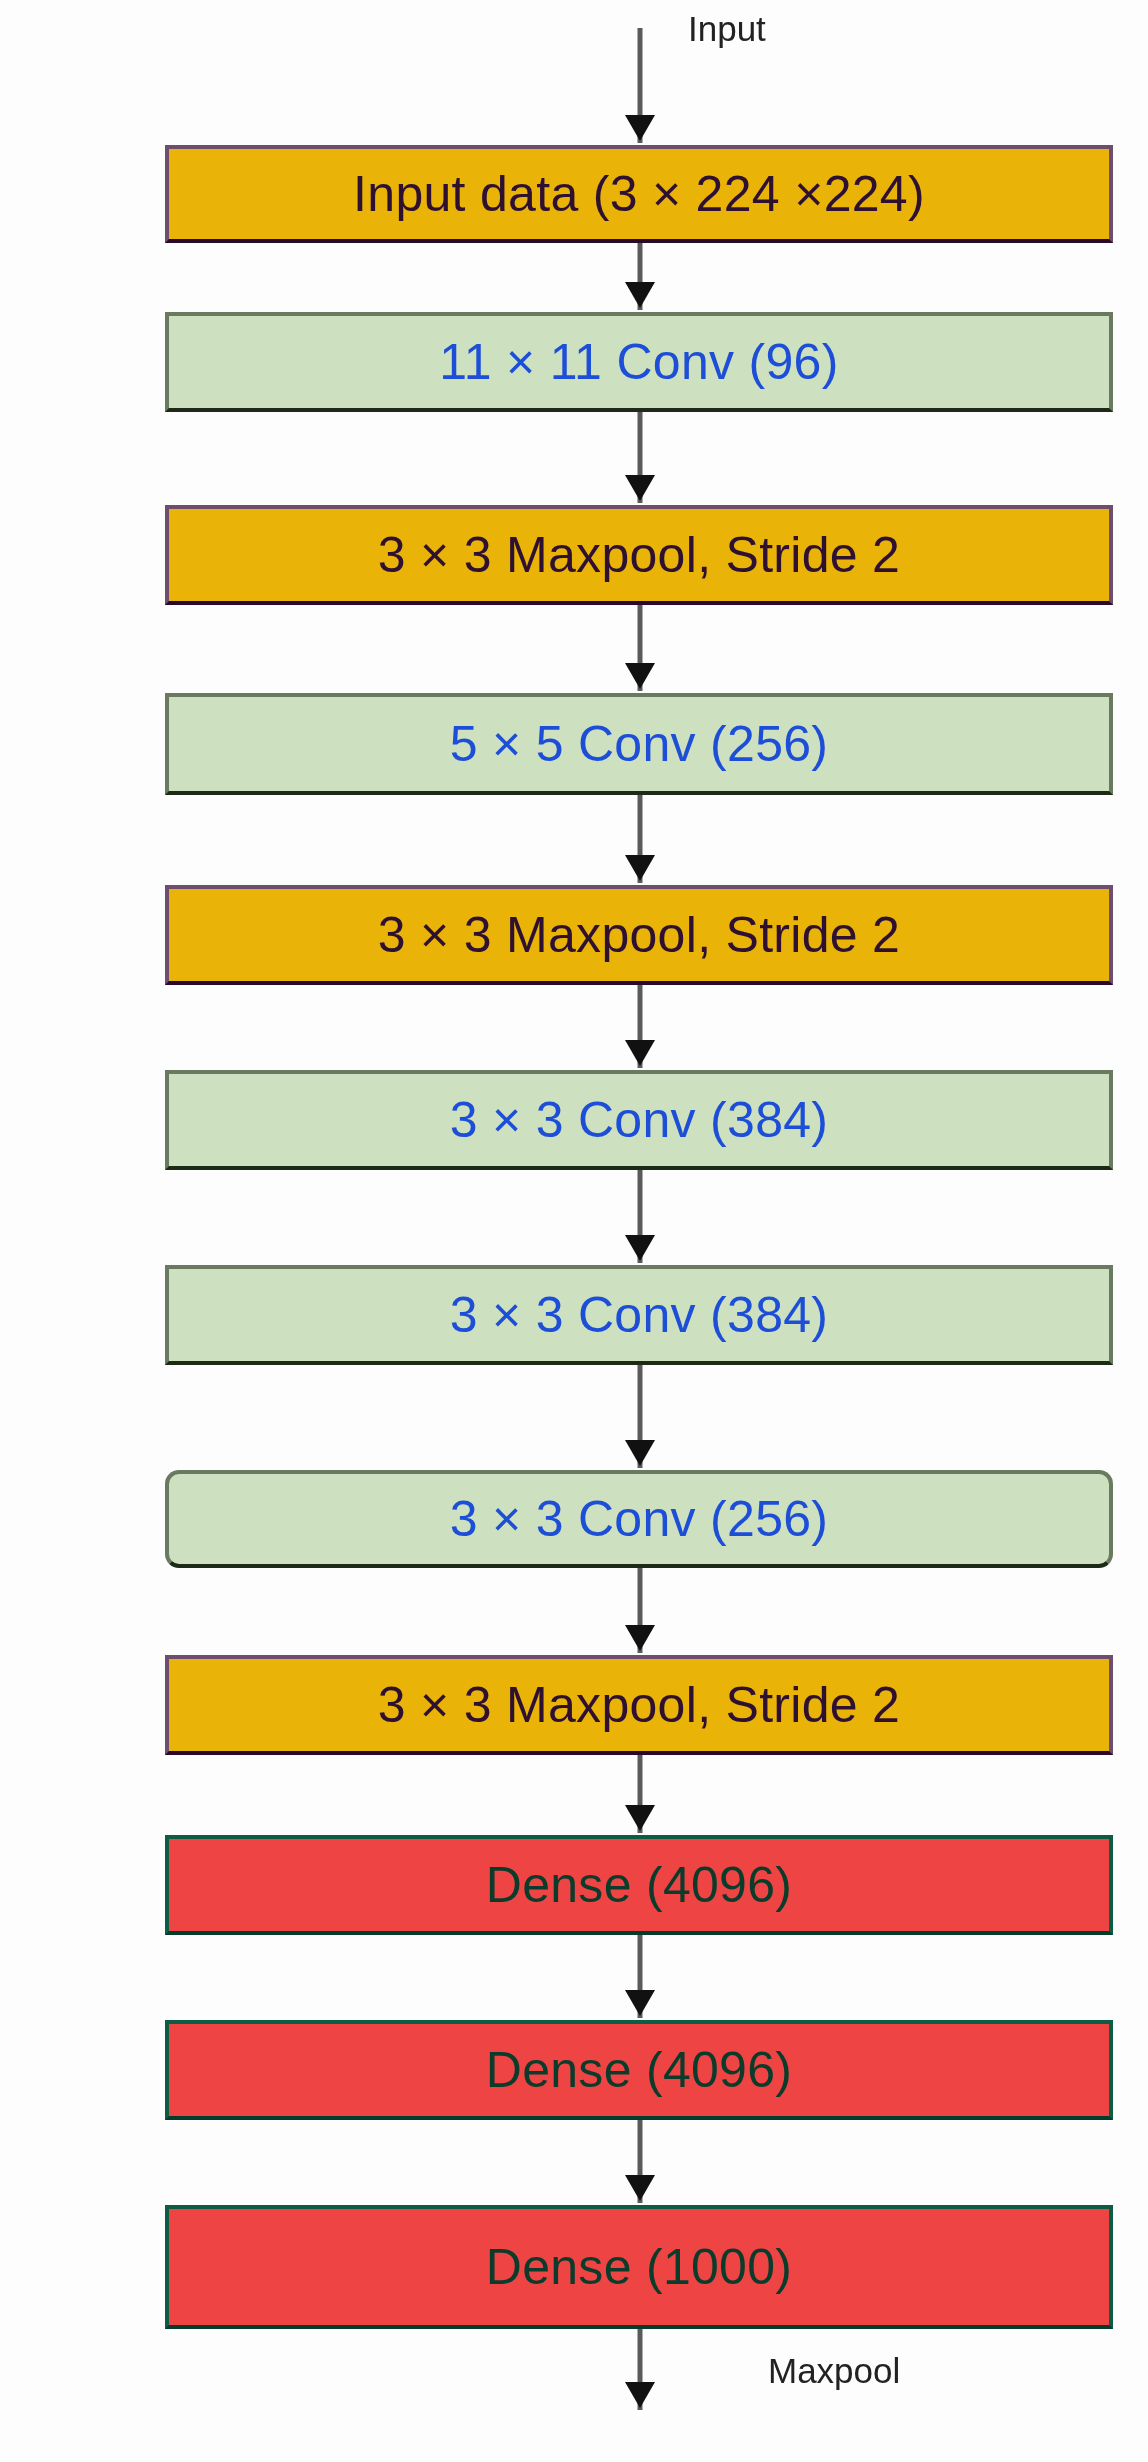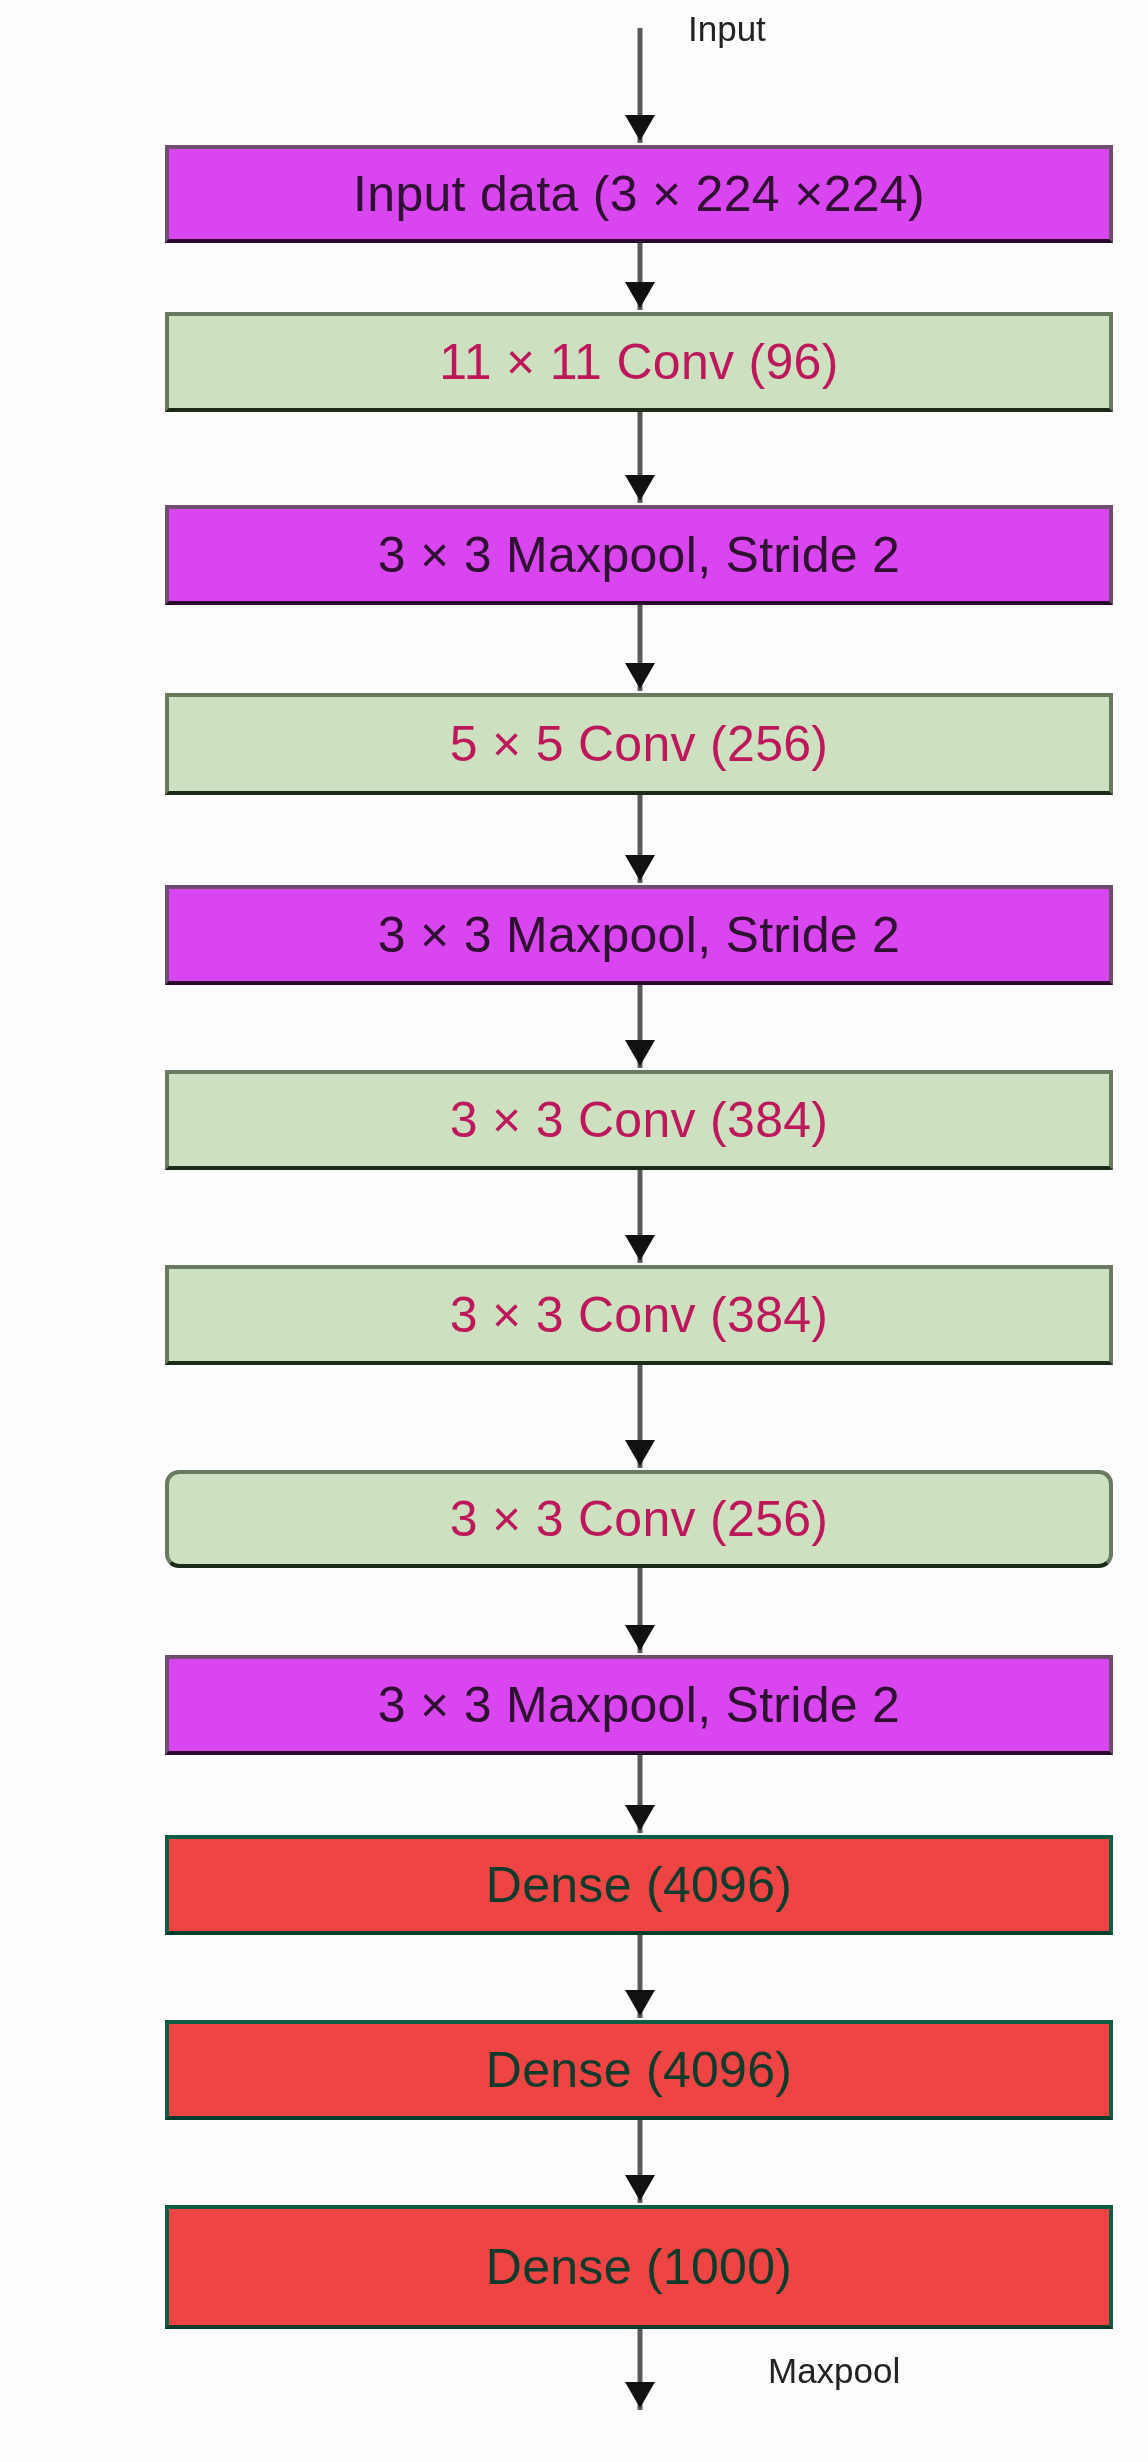--- a/index.html
+++ b/index.html
@@ -60,30 +60,30 @@
     align-items: center;
     justify-content: center;
     border-style: solid;
     border-width: 4px;
     font-size: 50px;
     line-height: 1;
     white-space: nowrap;
     letter-spacing: 0.3px;
   }
   .node.pink {
-    background: #d946ef;
+    background: #eab308;
     border-color: #6d4f6d;
     border-bottom-color: #2a0a2a;
     color: #2e1030;
   }
   .node.green {
     background: #cde0bf;
     border-color: #6a7a60;
     border-bottom-color: #1d2a17;
-    color: #be185d;
+    color: #1d4ed8;
   }
   .node.teal {
     background: #ef4444;
     border-color: #0d5c44;
     border-bottom-color: #063c2c;
     color: #0a3b2b;
   }
 </style>
 </head>
 <body>

